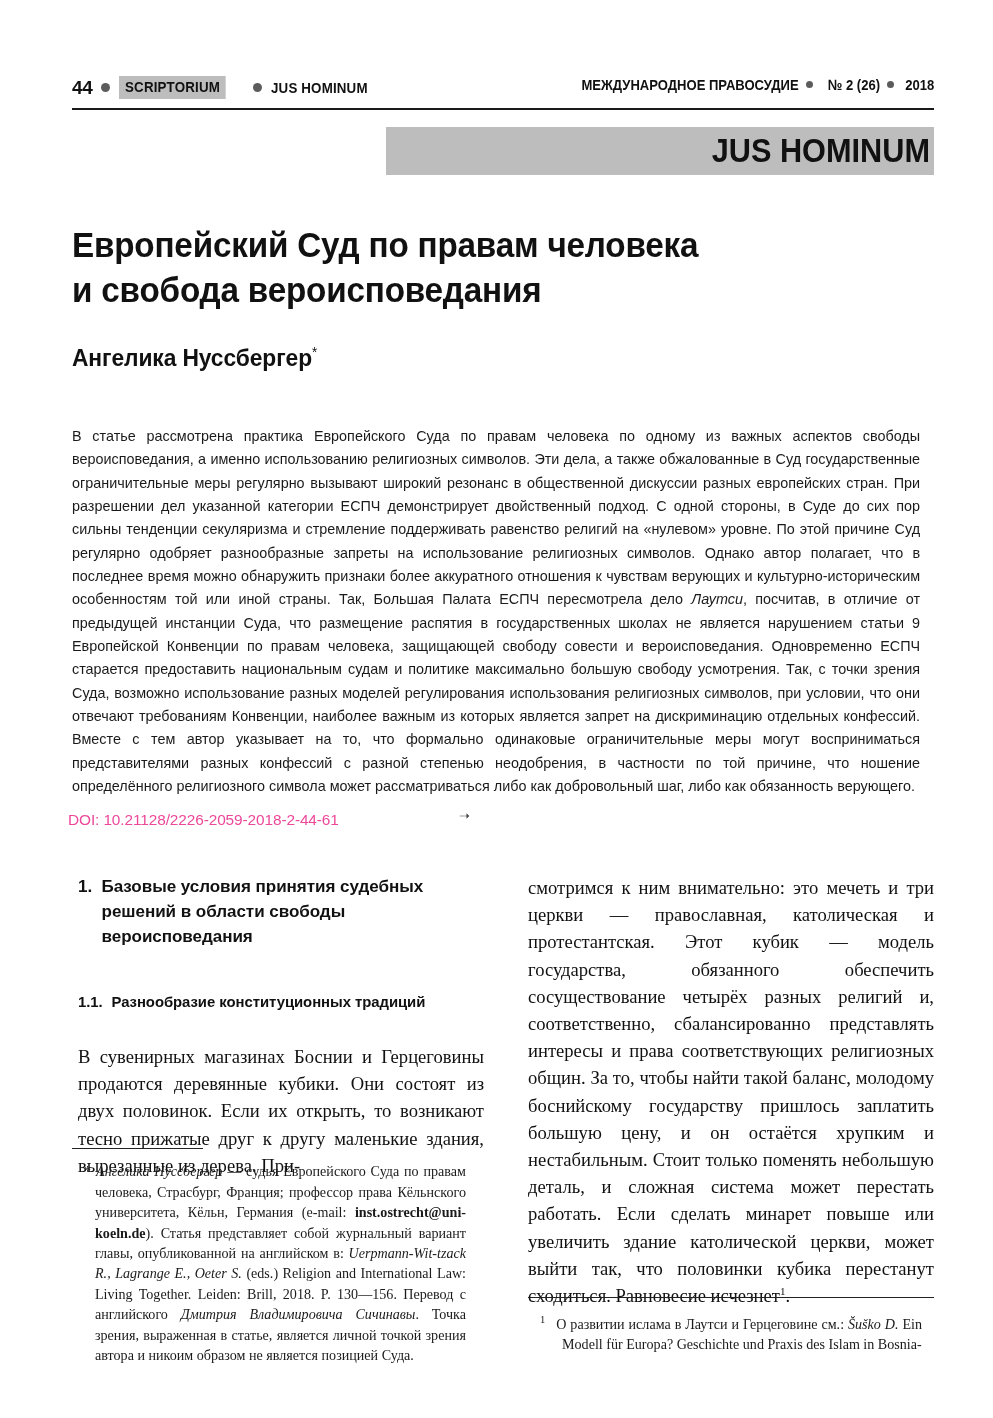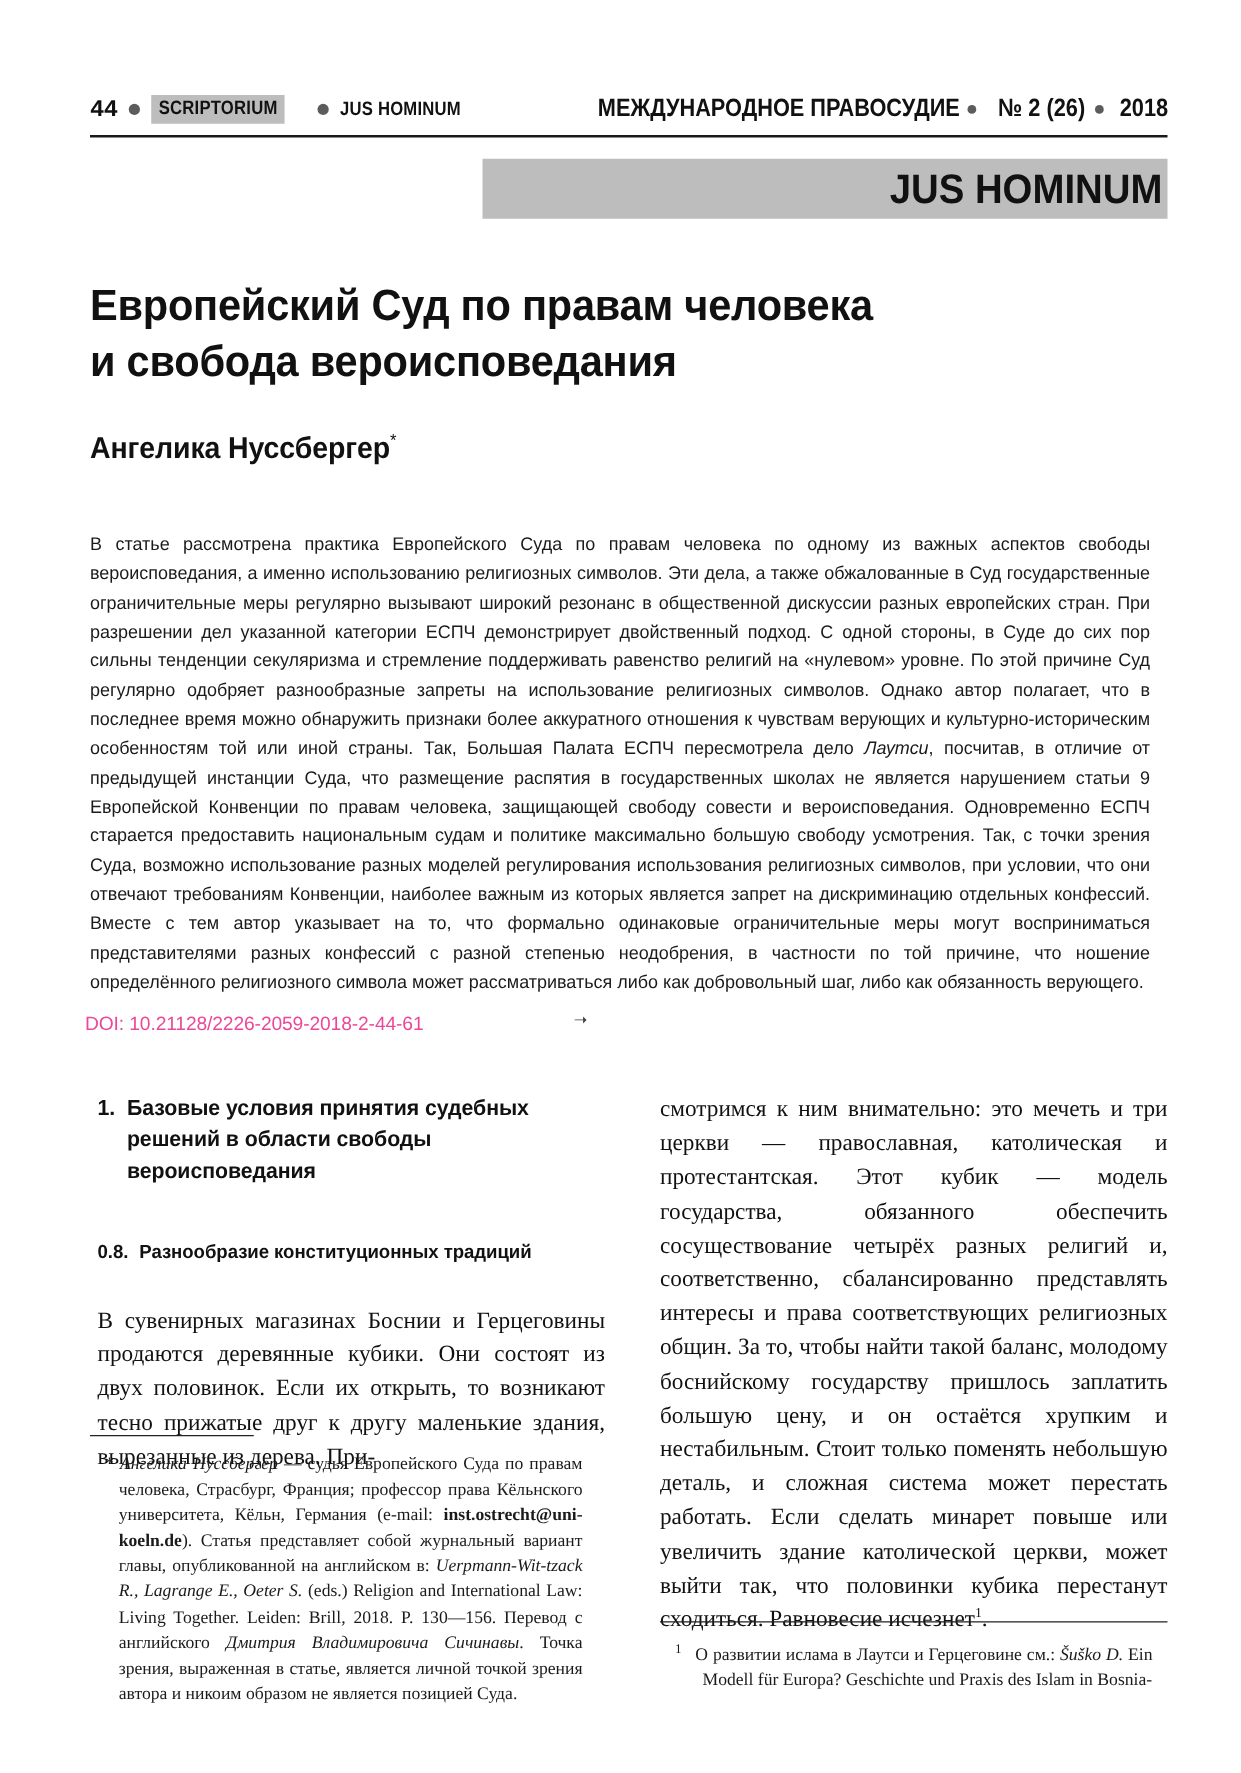--- a/index.html
+++ b/index.html
@@ -32,21 +32,21 @@
     display: flex;
     align-items: flex-start;
     justify-content: space-between;
   }
   .runhead-left {
     display: flex;
     align-items: center;
     gap: 9px;
   }
   .folio {
-    font-family: Liberation Mono, monospace;
+    font-family: Liberation Sans, sans-serif;
     font-weight: bold;
     font-size: 19px;
     letter-spacing: -0.4px;
     color: #111;
   }
   .dot {
     display: inline-block;
     width: 9px;
     height: 9px;
     border-radius: 50%;
@@ -71,21 +71,21 @@
     color: #111;
     transform: scaleX(0.86);
     transform-origin: left center;
     white-space: nowrap;
   }
   .runhead-right {
     display: flex;
     align-items: center;
     gap: 7px;
     font-weight: bold;
-    font-size: 20px;
+    font-size: 15px;
     color: #111;
     white-space: nowrap;
   }
   .runhead-right .rh-txt {
     transform: scaleX(0.87);
     transform-origin: right center;
   }
   .dot-sm {
     width: 7px; height: 7px;
     border-radius: 50%;
@@ -327,21 +327,21 @@
 
   <div class="author"><span>Ангелика Нуссбергер</span><sup>*</sup></div>
 
   <div class="abstract"><span>В статье рассмотрена практика Европейского Суда по правам человека по одному из важных аспектов свободы вероисповедания, а именно использованию религиозных символов. Эти дела, а также обжалованные в Суд государственные ограничительные меры регулярно вызывают широкий резонанс в общественной дискуссии разных европейских стран. При разрешении дел указанной категории ЕСПЧ демонстрирует двойственный подход. С одной стороны, в Суде до сих пор сильны тенденции секуляризма и стремление поддерживать равенство религий на «нулевом» уровне. По этой причине Суд регулярно одобряет разнообразные запреты на использование религиозных символов. Однако автор полагает, что в последнее время можно обнаружить признаки более аккуратного отношения к чувствам верующих и культурно-историческим особенностям той или иной страны. Так, Большая Палата ЕСПЧ пересмотрела дело </span><i>Лаутси</i><span>, посчитав, в отличие от предыдущей инстанции Суда, что размещение распятия в государственных школах не является нарушением статьи 9 Европейской Конвенции по правам человека, защищающей свободу совести и вероисповедания. Одновременно ЕСПЧ старается предоставить национальным судам и политике максимально большую свободу усмотрения. Так, с точки зрения Суда, возможно использование разных моделей регулирования использования религиозных символов, при условии, что они отвечают требованиям Конвенции, наиболее важным из которых является запрет на дискриминацию отдельных конфессий. Вместе с тем автор указывает на то, что формально одинаковые ограничительные меры могут восприниматься представителями разных конфессий с разной степенью неодобрения, в частности по той причине, что ношение определённого религиозного символа может рассматриваться либо как добровольный шаг, либо как обязанность верующего.</span></div>
 
   <div class="doi">DOI: 10.21128/2226-2059-2018-2-44-61</div>
   <div class="keywords"><span class="kw-arrow">➝</span></div>
 
   <div class="col col-left">
     <h2 class="sec"><span>1.</span>&nbsp;&nbsp;<span>Базовые условия принятия судебных решений в области свободы вероисповедания</span></h2>
-    <h3 class="subsec"><span class="num">0.8.</span><span>Разнообразие конституционных традиций</span></h3>
+    <h3 class="subsec"><span class="num">1.1.</span><span>Разнообразие конституционных традиций</span></h3>
     <p class="body first">В сувенирных магазинах Боснии и Герцеговины продаются деревянные кубики. Они состоят из двух половинок. Если их открыть, то возникают тесно прижатые друг к другу маленькие здания, вырезанные из дерева. При-</p>
   </div>
 
   <div class="col col-right">
     <p class="body cont"><span>смотримся к ним внимательно: это мечеть и три церкви — православная, католическая и протестантская. Этот кубик — модель государства, обязанного обеспечить сосуществование четырёх разных религий и, соответственно, сбалансированно представлять интересы и права соответствующих религиозных общин. За то, чтобы найти такой баланс, молодому боснийскому государству пришлось заплатить большую цену, и он остаётся хрупким и нестабильным. Стоит только поменять небольшую деталь, и сложная система может перестать работать. Если сделать минарет повыше или увеличить здание католической церкви, может выйти так, что половинки кубика перестанут сходиться. Равновесие исчезнет</span><sup>1</sup><span>.</span></p>
   </div>
 
   <div class="fnbox fn-left">
     <div class="fn-rule"></div>
     <p class="fn star"><span class="marker">*</span><i>Ангелика Нуссбергер</i><span> — судья Европейского Суда по правам человека, Страсбург, Франция; профессор права Кёльнского университета, Кёльн, Германия (e-mail: </span><b>inst.ostrecht@uni-koeln.de</b><span>). Статья представляет собой журнальный вариант главы, опубликованной на английском в: </span><i>Uerpmann-Wit-tzack R., Lagrange E., Oeter S.</i><span> (eds.) Religion and International Law: Living Together. Leiden: Brill, 2018. P. 130—156. Перевод с английского </span><i>Дмитрия Владимировича Сичинавы</i><span>. Точка зрения, выраженная в статье, является личной точкой зрения автора и никоим образом не является позицией Суда.</span></p>

